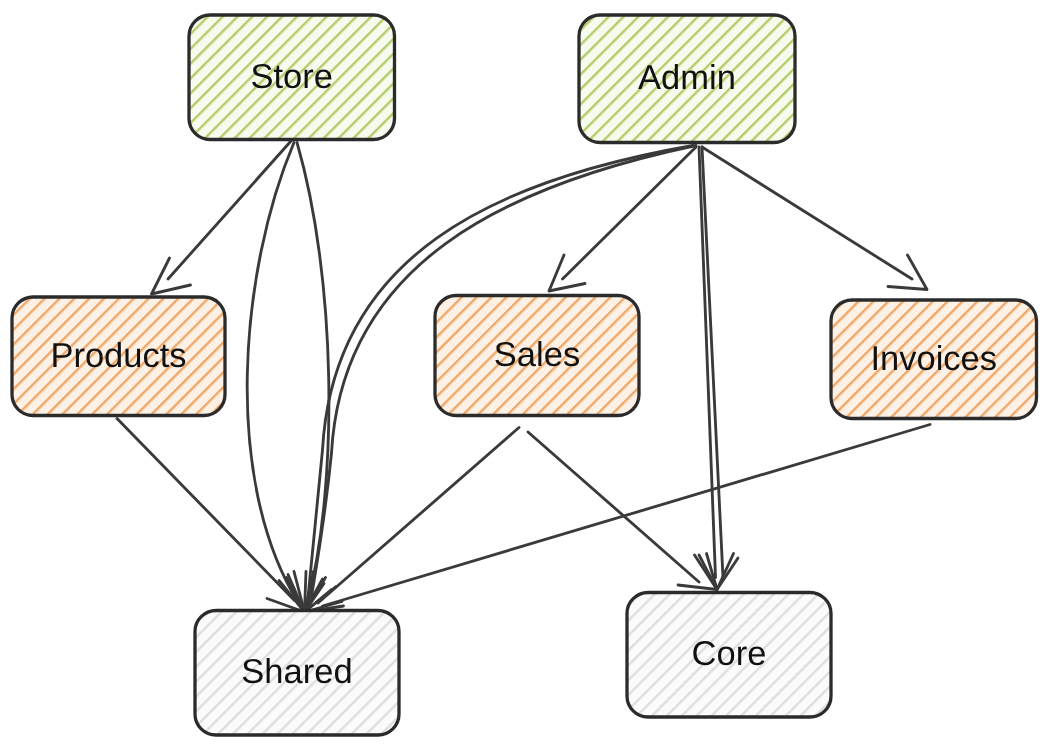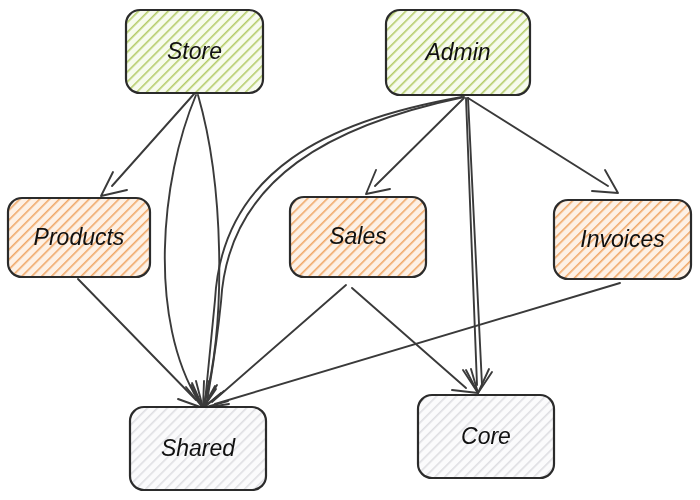--- a/index.html
+++ b/index.html
@@ -10,21 +10,20 @@
   }
   body {
     font-family: "Liberation Sans", sans-serif;
   }
   #diagram-root {
     position: relative;
     width: 700px;
     height: 500px;
     background: #ffffff;
     overflow: hidden;
-    font-style: italic;
   }
   #graph-svg {
     position: absolute;
     top: 0;
     left: 0;
     width: 700px;
     height: 500px;
     display: block;
   }
   .node-label {

